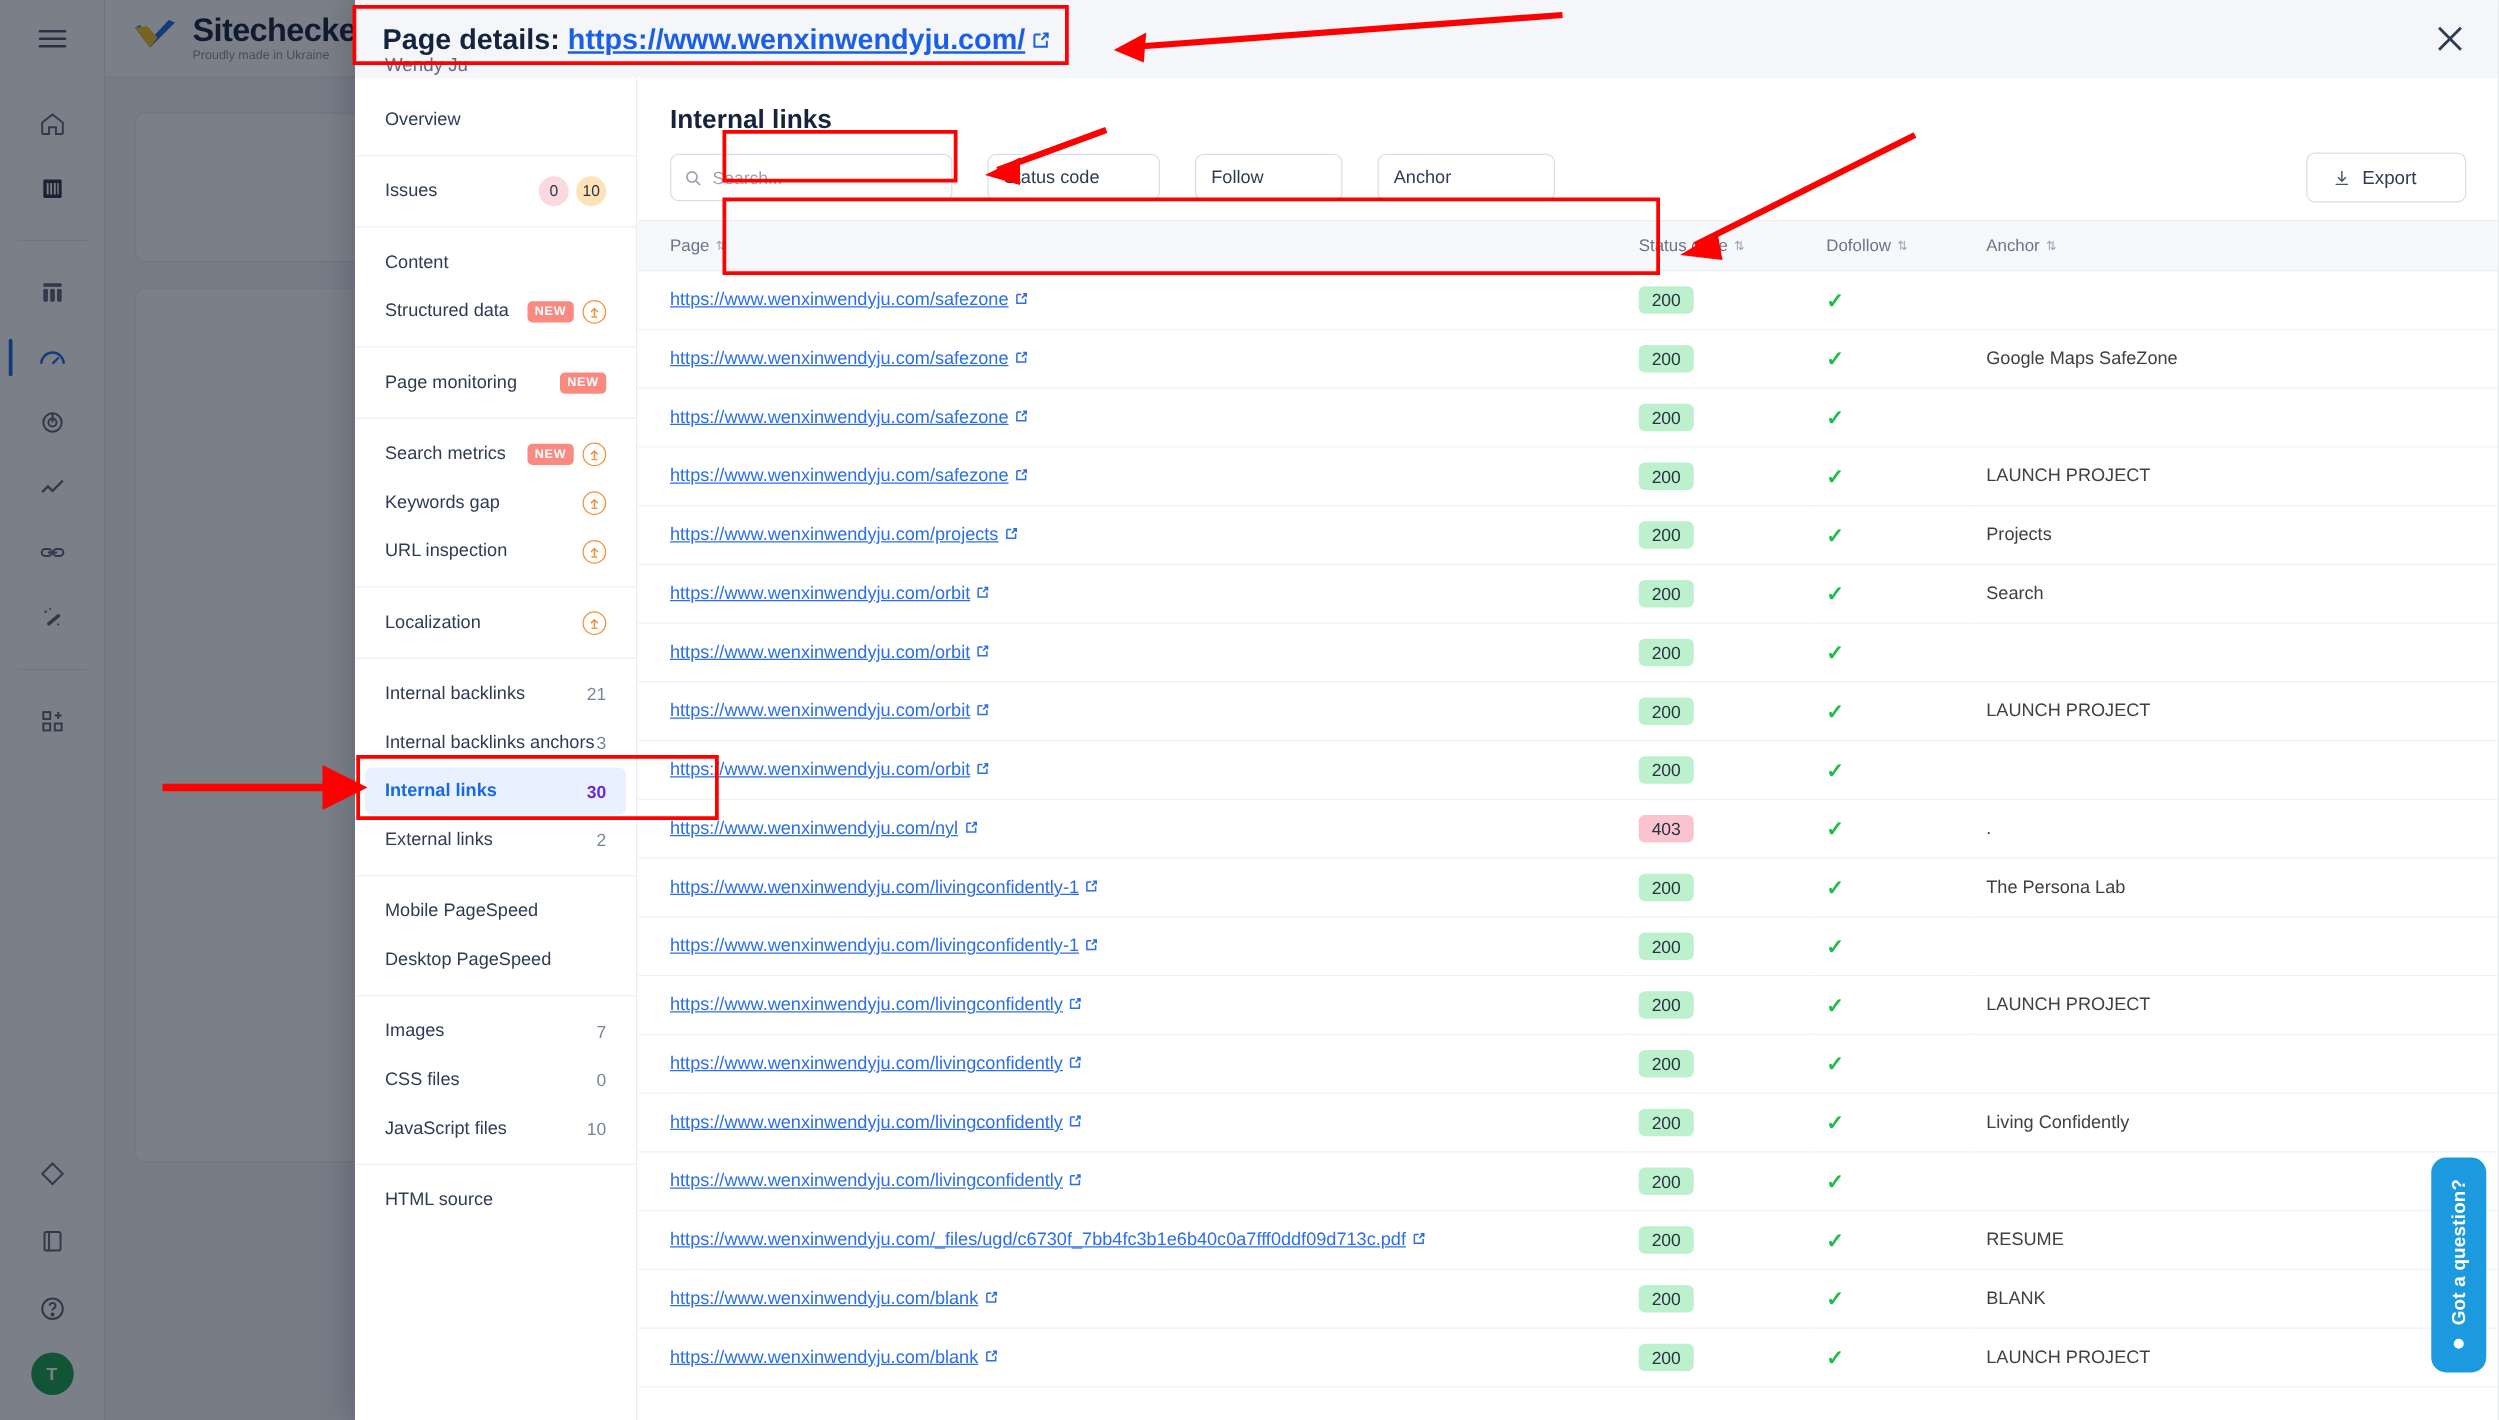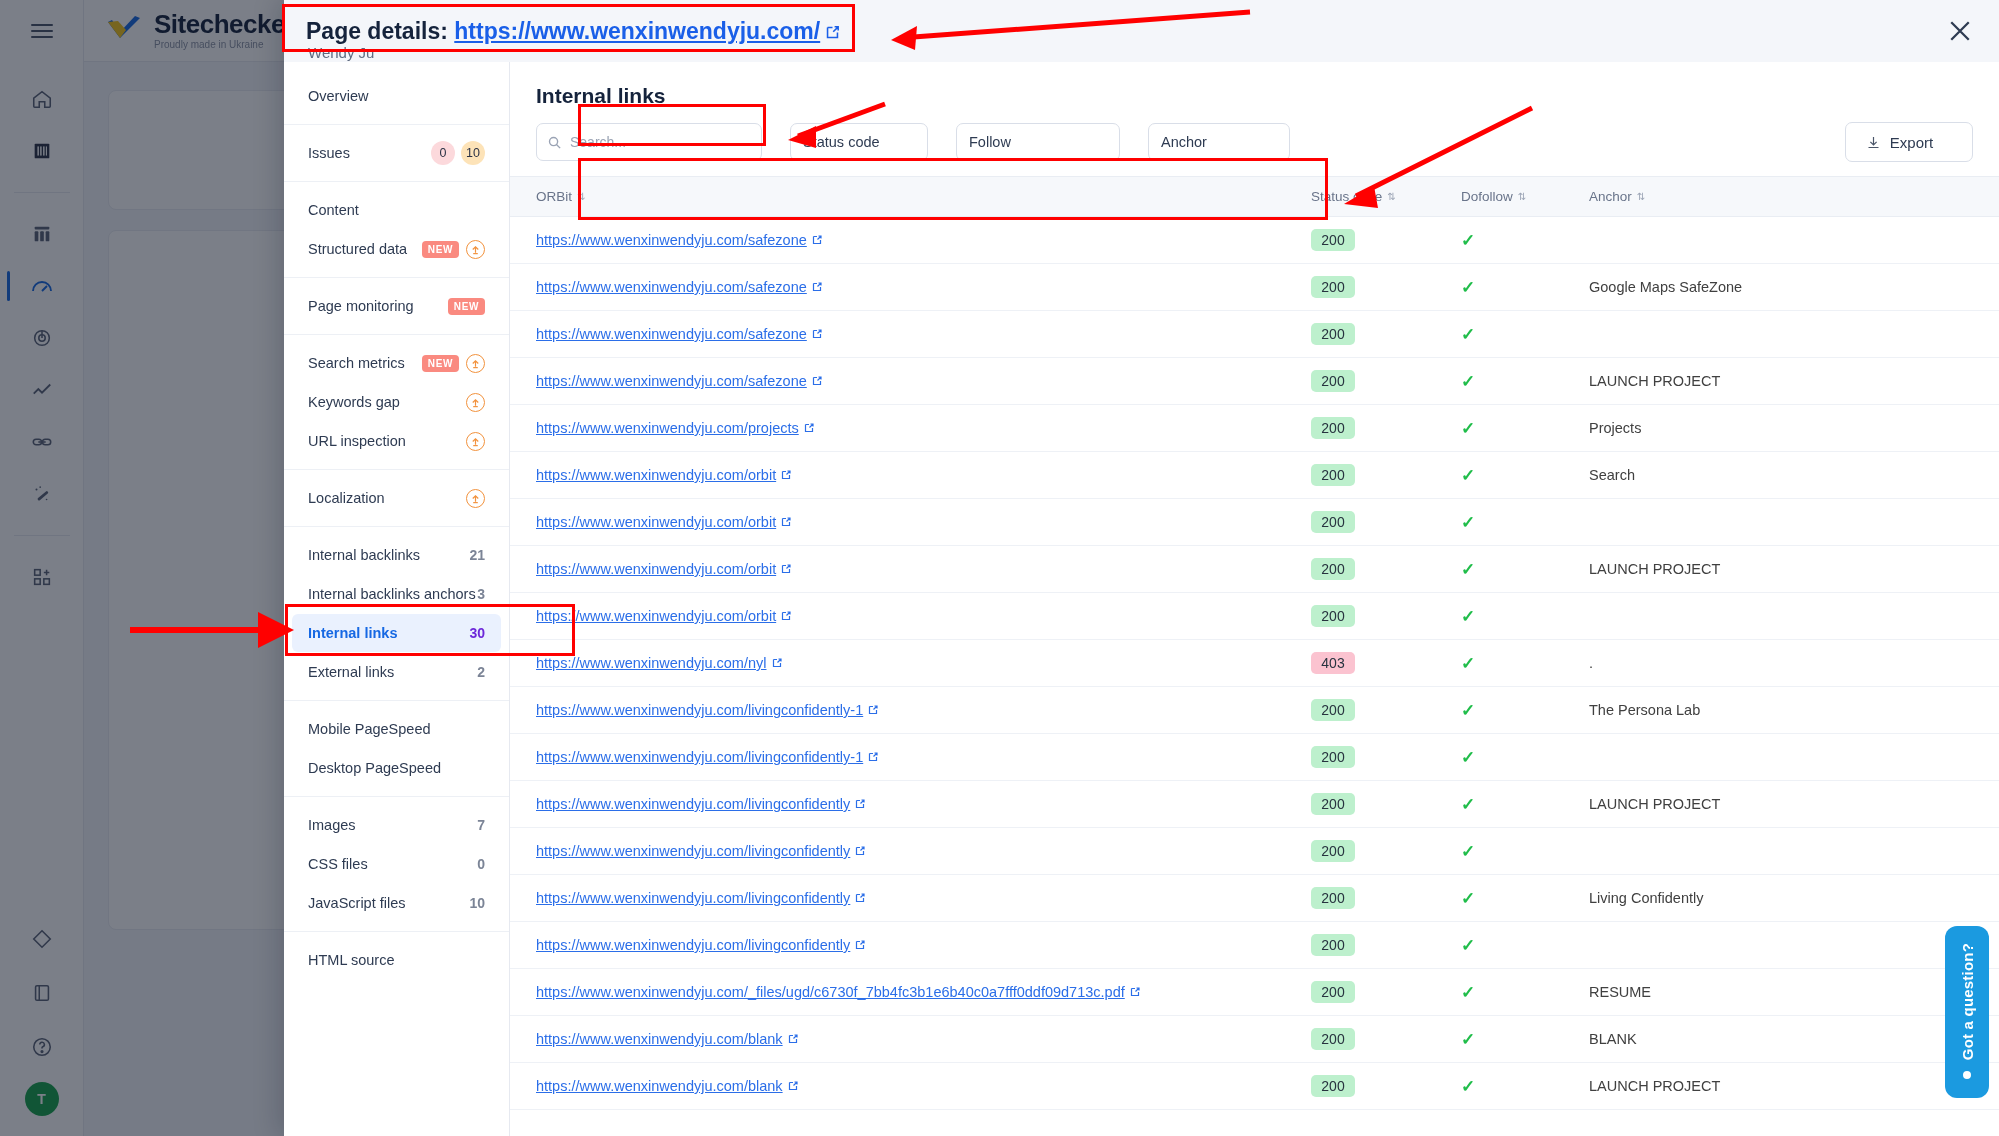--- a/index.html
+++ b/index.html
@@ -81,21 +81,21 @@
   }
   .side-group { border-bottom:1px solid #edf0f5; padding: 8px 0; }
   .side-group:last-child { border-bottom:none; }
   .side-item {
     display:flex; align-items:center; height: 38px; padding: 0 16px;
     font-size:14.5px; color:#2e3b52; cursor:pointer; border-radius:6px;
     margin: 1px 8px;
   }
   .side-item.active { background:#eaf1fe; color:#1668e3; font-weight:600; }
   .side-label { flex:1; white-space:nowrap; }
-  .side-count { font-size:14px; color:#7b8496; margin-left:auto;font-weight:bold; }
+  .side-count { font-size:14px; color:#7b8496; margin-left:auto; }
   .side-item.active .side-count { color:#6d28d9; font-weight:700; }
   .badge-num {
     width:24px; height:24px; border-radius:50%; display:inline-flex;
     align-items:center; justify-content:center; font-size:12.5px; color:#2b3245; margin-left:6px;
   }
   .badge-new {
     background:#fa8a80; color:#fff; font-size:10px; font-weight:800; letter-spacing:.6px;
     padding: 3px 6px; border-radius:4px; margin-left:auto;
   }
   .up-ico {
@@ -116,21 +116,21 @@
     border:none; outline:none; font-size:14px; color:#2e3b52; width:100%;
     font-family:"Liberation Sans", sans-serif; background:transparent;
   }
   .search-box input::placeholder { color:#9aa3b4; }
   .sel {
     height:38px; border:1px solid #d9dee8; border-radius:7px; background:#fff;
     display:flex; align-items:center; justify-content:space-between;
     padding: 0 12px; font-size:14.5px; color:#2e3b52; cursor:pointer; gap:18px;
   }
   .sel-status { width: 138px; }
-  .sel-follow { width: 164px; }
+  .sel-follow { width: 118px; }
   .sel-anchor { width: 142px; }
   .caret { width:0;height:0;border-left:5px solid transparent;border-right:5px solid transparent;border-top:6px solid #6b7governor; }
   .caret { border-top-color:#6b7688; }
   .export-btn {
     margin-left:auto; height:40px; min-width:128px; border:1px solid #d9dee8; border-radius:7px;
     background:#fff; display:flex; align-items:center; justify-content:center; gap:9px;
     font-size:15px; color:#2e3b52; cursor:pointer; padding: 0 14px;
   }
 
   
@@ -474,21 +474,21 @@
               </svg>
             <span>Export</span>
             <span class="caret"></span>
           </div>
         </div>
 
         <div class="tbl-wrap">
           <table>
             <thead>
               <tr>
-                <th class="c-link"><span>ORBit</span><span class="sort">⇅</span></th>
+                <th class="c-link"><span>Page</span><span class="sort">⇅</span></th>
                 <th class="c-status"><span>Status code</span><span class="sort">⇅</span></th>
                 <th class="c-follow"><span>Dofollow</span><span class="sort">⇅</span></th>
                 <th class="c-anchor"><span>Anchor</span><span class="sort">⇅</span></th>
               </tr>
             </thead>
             <tbody id="rows-root">
                 <tr>
                   <td class="c-link"><a class="lnk" href="#">https://www.wenxinwendyju.com/safezone</a><span class="ext-mini"><svg width="12" height="12" viewBox="0 0 24 24" fill="none" stroke="#2b6ee8" stroke-width="2.4">
                         <path d="M5 5h7M5 5v14h14v-7"></path>
                         <path d="M13 11l7-7M15 4h5v5"></path>

